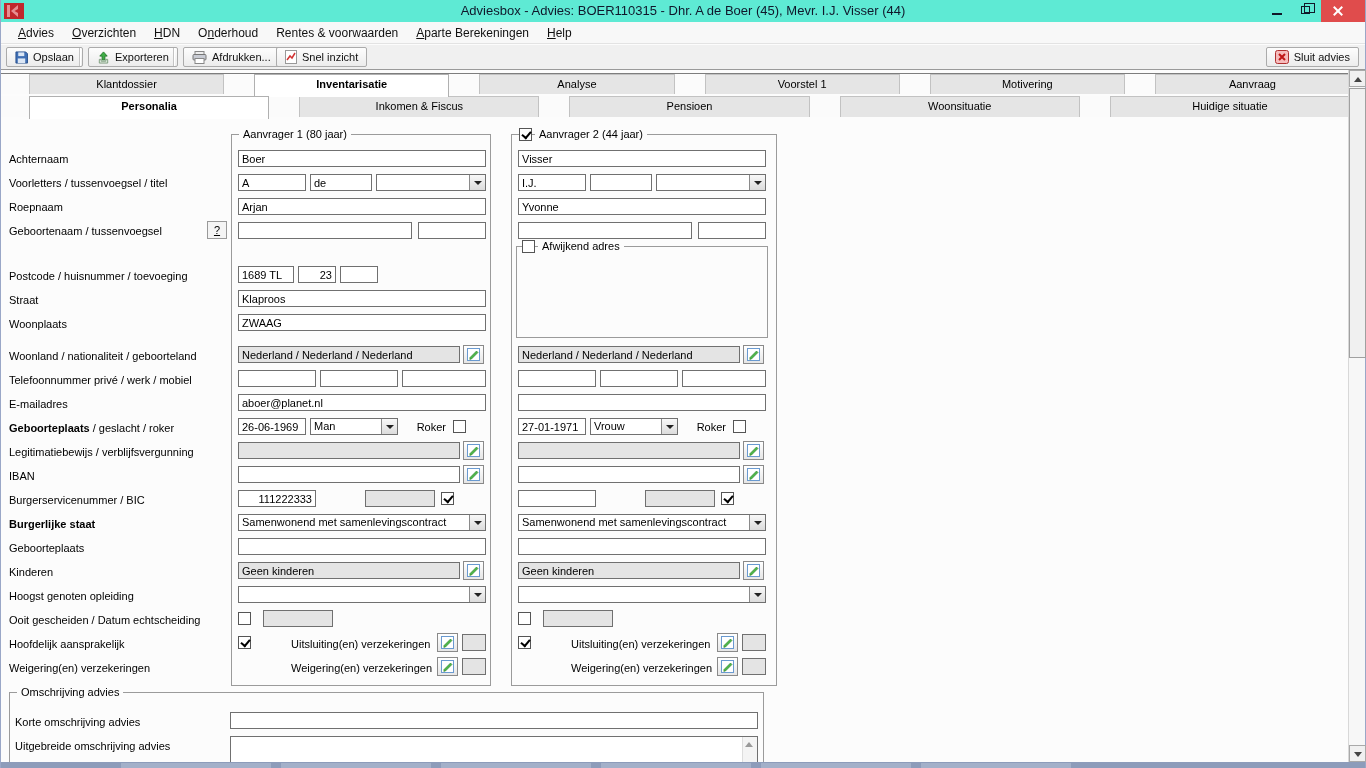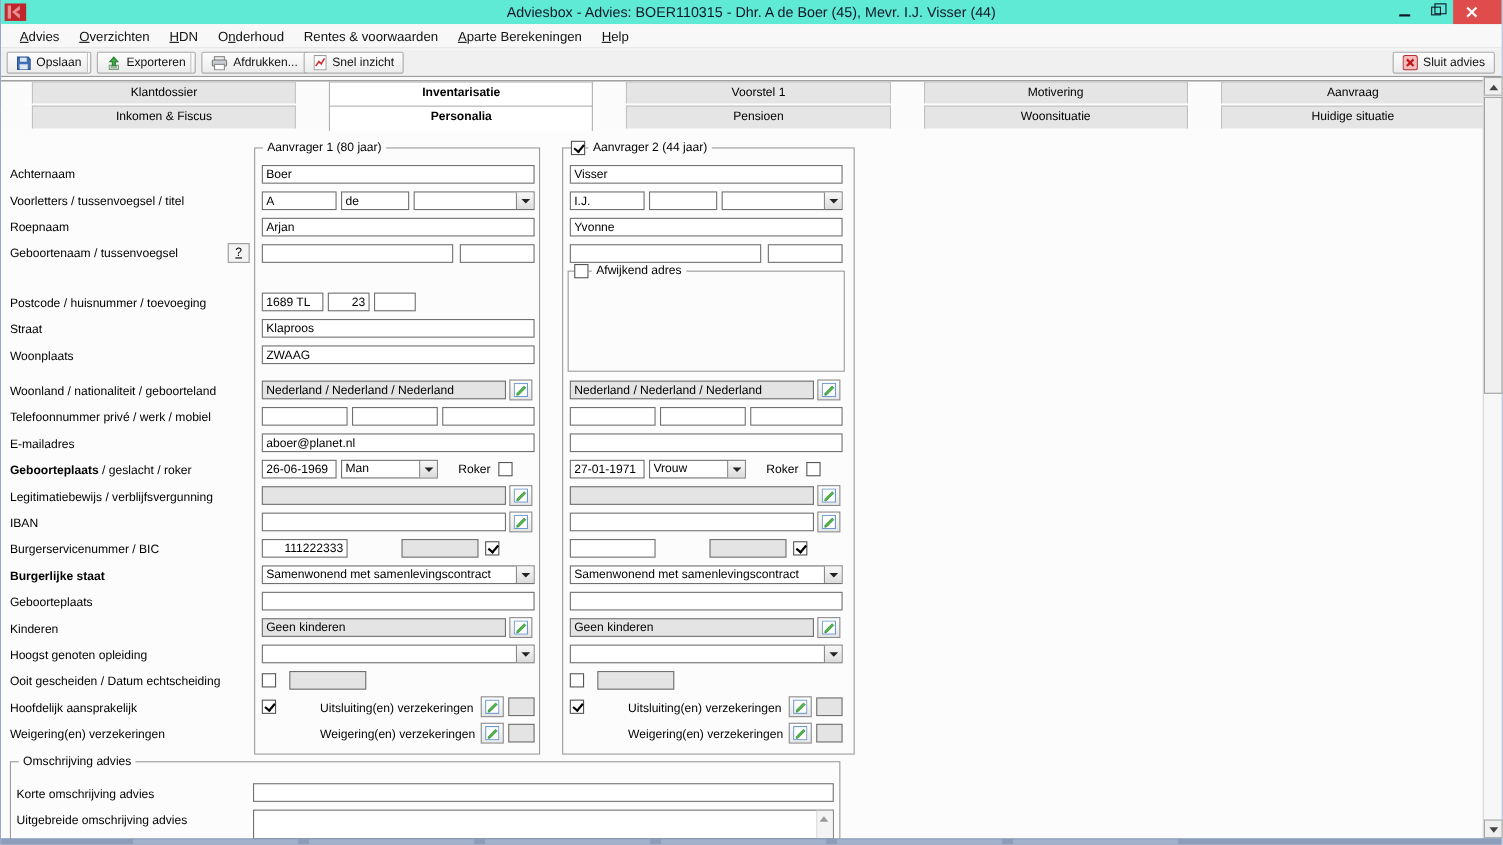--- a/index.html
+++ b/index.html
@@ -169,28 +169,29 @@
           <rect x="0.5" y="0.5" width="13" height="13" rx="2" fill="#f6bcbc" stroke="#b03030"></rect>
           <path d="M4 4 L10 10 M10 4 L4 10" stroke="#c01818" stroke-width="2"></path>
         </svg>
       <span>Sluit advies</span>
     </div>
   </div>
 
   <div class="tabstrip strip1">
     <div class="tab">Klantdossier</div>
     <div class="tab active">Inventarisatie</div>
+    <div class="tab">Analyse</div>
     <div class="tab">Voorstel 1</div>
     <div class="tab">Motivering</div>
     <div class="tab">Aanvraag</div>
   </div>
 
   <div class="tabstrip strip2">
+    <div class="tab active">Personalia</div>
     <div class="tab">Inkomen &amp; Fiscus</div>
-    <div class="tab active">Personalia</div>
     <div class="tab">Pensioen</div>
     <div class="tab">Woonsituatie</div>
     <div class="tab">Huidige situatie</div>
   </div>
 
   <div class="content">
 
     <div class="lbl" style="top:36px;">Achternaam</div>
     <div class="lbl" style="top:60px;">Voorletters / tussenvoegsel / titel</div>
     <div class="lbl" style="top:84px;">Roepnaam</div>

